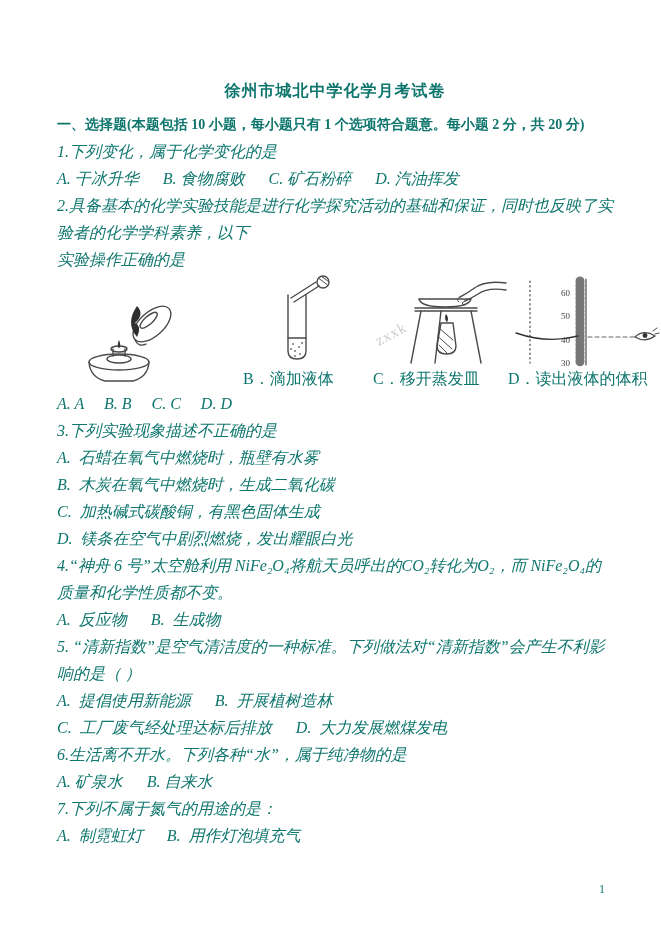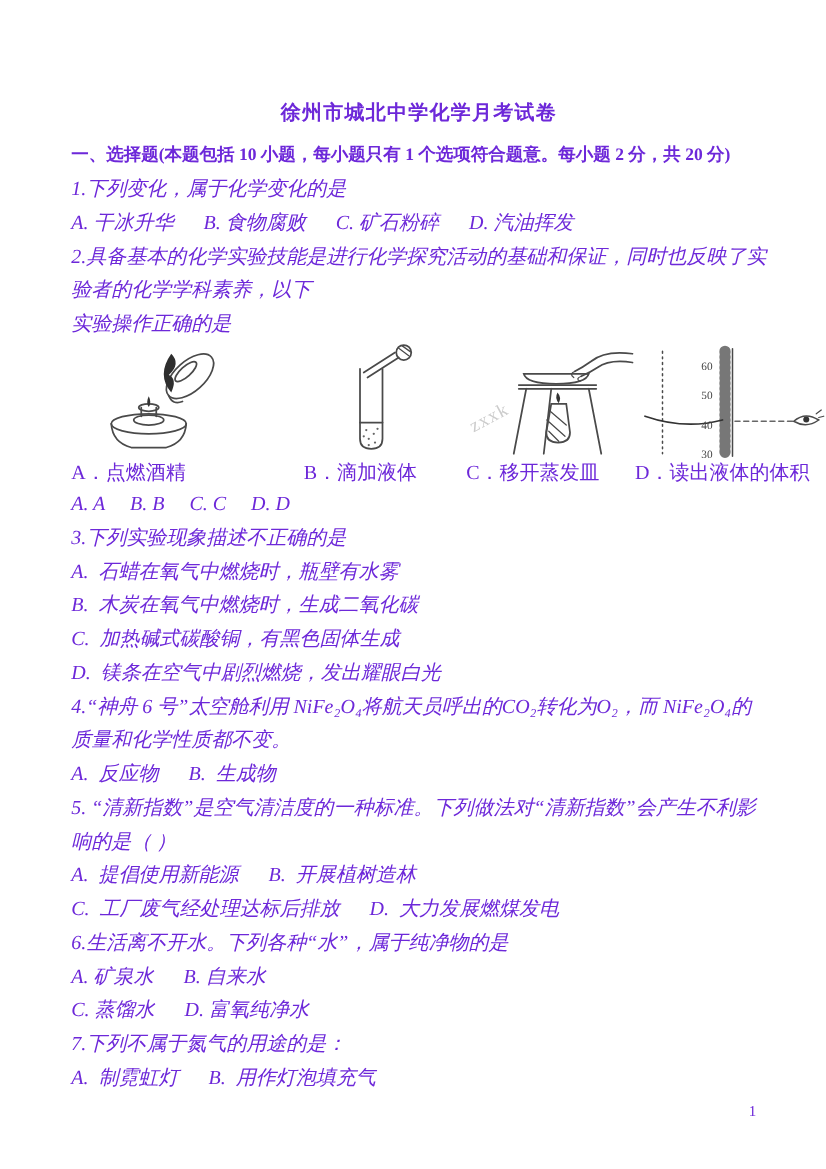--- a/index.html
+++ b/index.html
@@ -1,17 +1,17 @@
 <!DOCTYPE html>
 <html><head>
 <meta charset="utf-8">
 <style>
   html,body{margin:0;padding:0;background:#ffffff;}
   .page{position:relative;width:661px;height:910px;background:#fff;overflow:hidden;
-        font-family:"Liberation Serif","DejaVu Serif",serif;color:#6d28d9;}
+        font-family:"Liberation Serif","DejaVu Serif",serif;color:#0f766e;}
   .content{position:absolute;left:57px;top:78px;width:556px;}
   .title{font-size:16px;font-weight:700;text-align:center;line-height:26px;margin-bottom:8px;letter-spacing:1px;}
   .section-heading{font-size:14px;font-weight:700;line-height:26px;margin-bottom:0;white-space:pre-wrap;}
   .line{font-size:16px;line-height:27px;white-space:pre-wrap;font-style:italic;}
   .figures-row{display:flex;align-items:flex-end;width:570px;margin:2px 0 0 0;}
   .fig-col{display:flex;flex-direction:column;}
   .fig-col svg{display:block;}
   .fig-caption{font-size:16px;line-height:22px;white-space:pre;margin-top:1px;}
   .col-a{width:150px;}
   .col-b{width:130px;margin-left:36px;}
@@ -48,21 +48,20 @@
             <ellipse cx="62" cy="51" rx="8" ry="3"></ellipse>
             <path d="M62 42 Q59.5 47 62 50.5 Q64.5 47 62 42 Z" fill="#333" stroke="none"></path>
             <g transform="rotate(-42 95 26)">
               <ellipse cx="95" cy="26" rx="23" ry="12"></ellipse>
               <ellipse cx="95" cy="21" rx="11" ry="4"></ellipse>
               <path d="M72 26 Q69 34 77 37"></path>
             </g>
             <path d="M80 8 Q68 25 80 39 Q85 28 78 25 Q88 16 80 8 Z" fill="#2e2e2e" stroke="none"></path>
           </g>
         </svg>
-        <div class="fig-caption">A．点燃酒精</div>
       </div>
 
       <div class="fig-col col-b">
         <svg width="130" height="92" viewBox="0 0 130 92">
           <g stroke="#4a4a4a" fill="none" stroke-width="1.4" stroke-linecap="round">
             <path d="M45 20 L45 76 Q45 84 54 84 Q63 84 63 76 L63 20"></path>
             <line x1="45" y1="63" x2="63" y2="63"></line>
             <g fill="#666" stroke="none">
               <circle cx="50" cy="69" r="0.9"></circle>
                 <circle cx="56" cy="72" r="0.9"></circle>
@@ -135,21 +134,20 @@
 
     <div class="line">4.“神舟 6 号”太空舱利用 NiFe₂O₄将航天员呼出的CO₂转化为O₂，而 NiFe₂O₄的质量和化学性质都不变。</div>
     <div class="line">A.  反应物      B.  生成物</div>
 
     <div class="line">5. “清新指数”是空气清洁度的一种标准。下列做法对“清新指数”会产生不利影响的是（ ）</div>
     <div class="line">A.  提倡使用新能源      B.  开展植树造林</div>
     <div class="line">C.  工厂废气经处理达标后排放      D.  大力发展燃煤发电</div>
 
     <div class="line">6.生活离不开水。下列各种“水”，属于纯净物的是</div>
     <div class="line">A. 矿泉水      B. 自来水</div>
-    <div class="line">C. 蒸馏水      D. 富氧纯净水</div>
 
     <div class="line">7.下列不属于氮气的用途的是：</div>
     <div class="line">A.  制霓虹灯      B.  用作灯泡填充气</div>
 
   </div>
 
   <div class="page-number">1</div>
 </div>
 
 </body></html>

